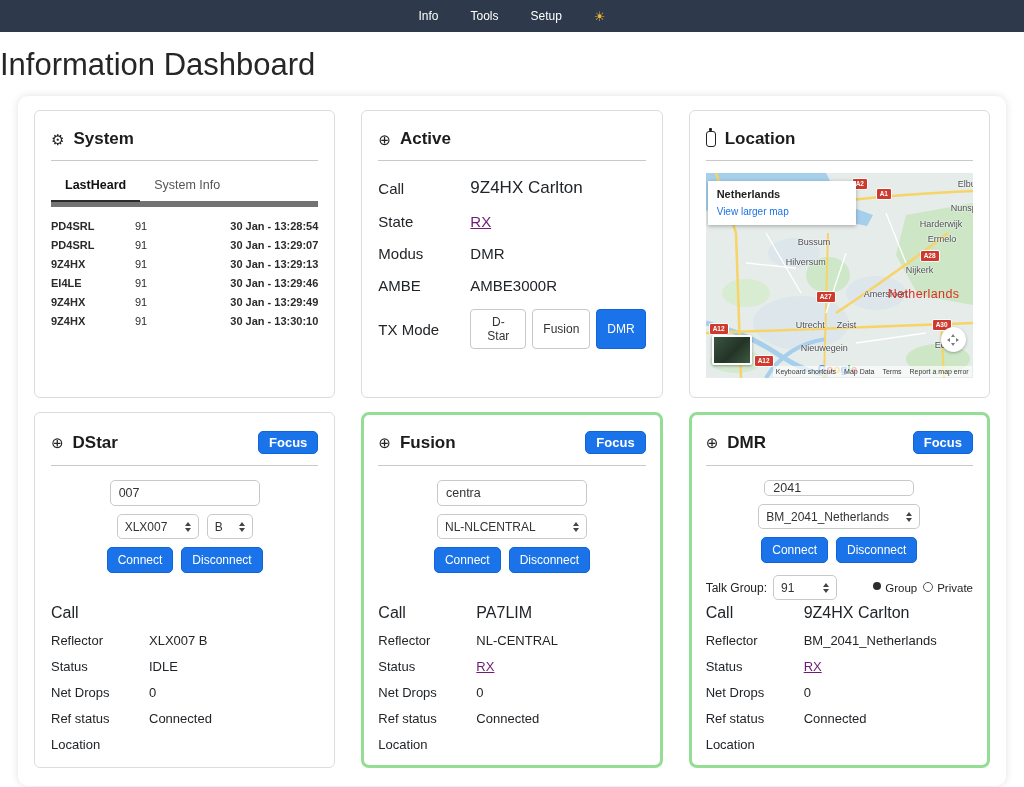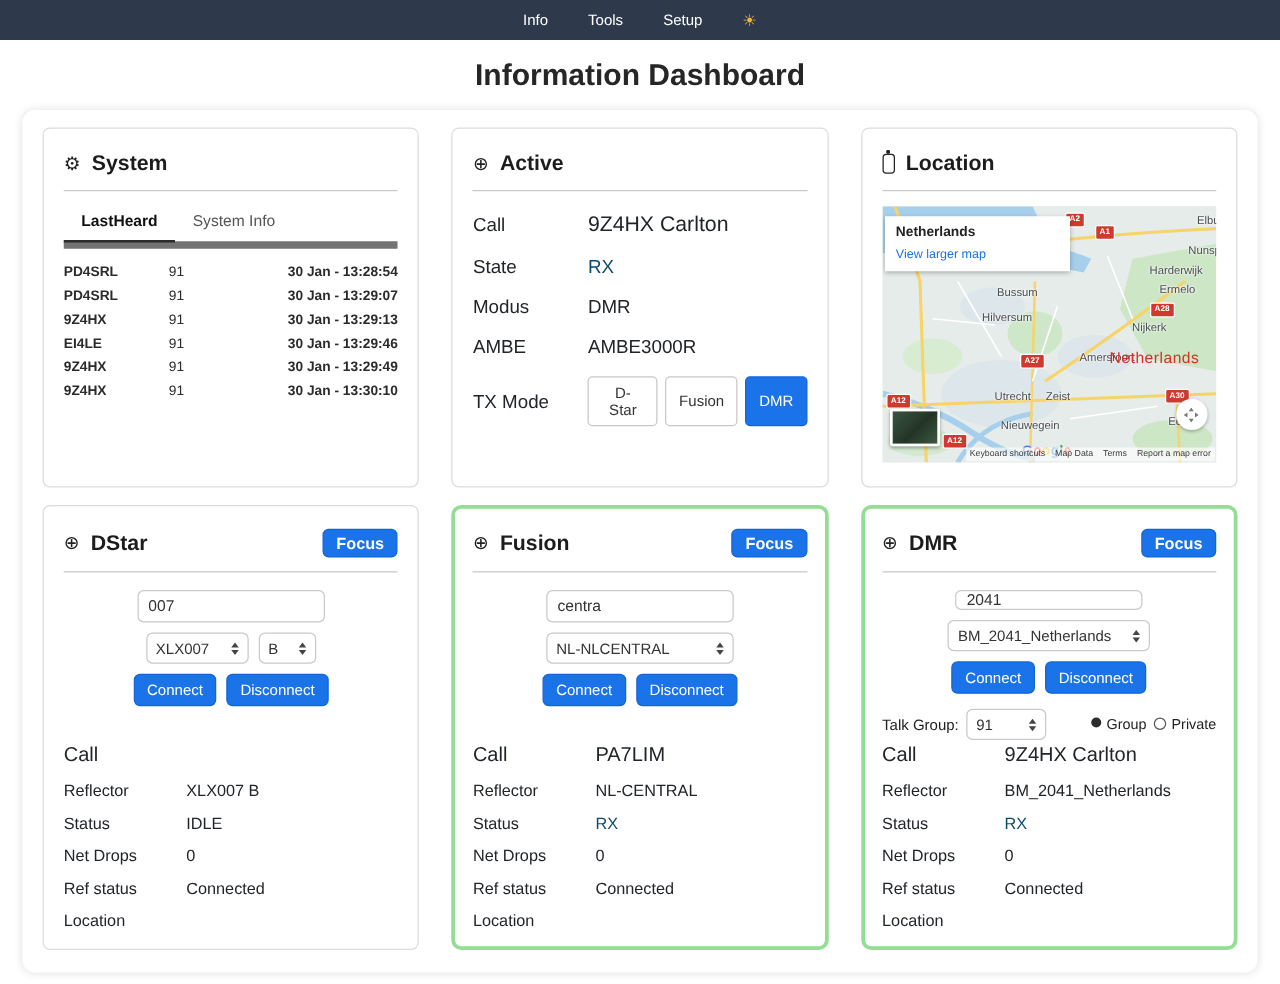--- a/index.html
+++ b/index.html
@@ -5,21 +5,21 @@
   * { margin:0; padding:0; box-sizing:border-box; }
   html,body { width:1024px; height:787px; overflow:hidden; }
   body { font-family:"Liberation Sans", sans-serif; background:#ffffff; color:#212529; }
 
   
   .navbar { height:32px; background:#2e3a4c; display:flex; align-items:center; justify-content:center; gap:32px; }
   .nav-item { color:#fff; font-size:12px; cursor:pointer; }
   .nav-sun { color:#f2b632; font-size:13px; cursor:pointer; line-height:1; }
 
   
-  .page-title { text-align:center; font-size:24px; font-weight:bold; color:#262626; padding:15px 0 13px; }
+  .page-title { text-align:left; font-size:31px; font-weight:normal; color:#262626; padding:15px 0 13px; }
 
   
   .main { width:988px; margin:0 auto; background:#fff; border-radius:10px; box-shadow:0 0 8px rgba(0,0,0,0.12); padding:14px 16px 18px; }
   .grid { display:grid; grid-template-columns:repeat(3,1fr); grid-template-rows:288px 356px; column-gap:26px; row-gap:14px; }
 
   
   .panel { background:#fff; border:1px solid #dcdcdc; border-radius:6px; padding:14px 16px; position:relative; }
   .panel.hl { border:3px solid #94dd94; border-radius:8px; padding:12px 14px; }
   .phead { display:flex; align-items:center; gap:9px; padding:4px 0 11px; border-bottom:1px solid #c9c9c9; }
   .ptitle { font-size:17px; font-weight:bold; color:#1c1c1c; }
@@ -38,21 +38,21 @@
   .lh-row { display:flex; align-items:center; font-size:11px; color:#2b2b2b; padding:3.5px 0; }
   .lh-call { width:84px; font-weight:bold; }
   .lh-tg { width:88px; }
   .lh-time { margin-left:auto; font-weight:bold; }
 
   
   .kv { display:flex; align-items:center; margin-top:15px; font-size:15px; color:#212529; }
   .kv .k { width:92px; flex-shrink:0; }
   .kv .v { font-size:15px; }
   .kv .vbig { font-size:17px; }
-  .green { color:#0c4a6e; }
+  .green { color:#701a75;text-decoration:underline; }
   .txbtns { display:flex; gap:6px; }
   .btn-sm { font-size:12px; padding:5px 10px; border-radius:4px; cursor:pointer; }
   .btn-sm.outline { background:#fff; border:1px solid #c8c8c8; color:#333; }
   .btn-sm.primary { background:#1a73e8; border:1px solid #1265d8; color:#fff; }
 
   
   .map { position:relative; width:267px; height:205px; margin-top:12px; overflow:hidden; background:#e6ece9; }
   .map svg.bg { position:absolute; left:0; top:0; }
   .map-card { position:absolute; left:2px; top:8px; width:148px; background:#fff; box-shadow:0 1px 4px rgba(0,0,0,0.3); padding:7px 9px 8px; z-index:5; }
   .map-card-title { font-size:11px; font-weight:bold; color:#222; }

